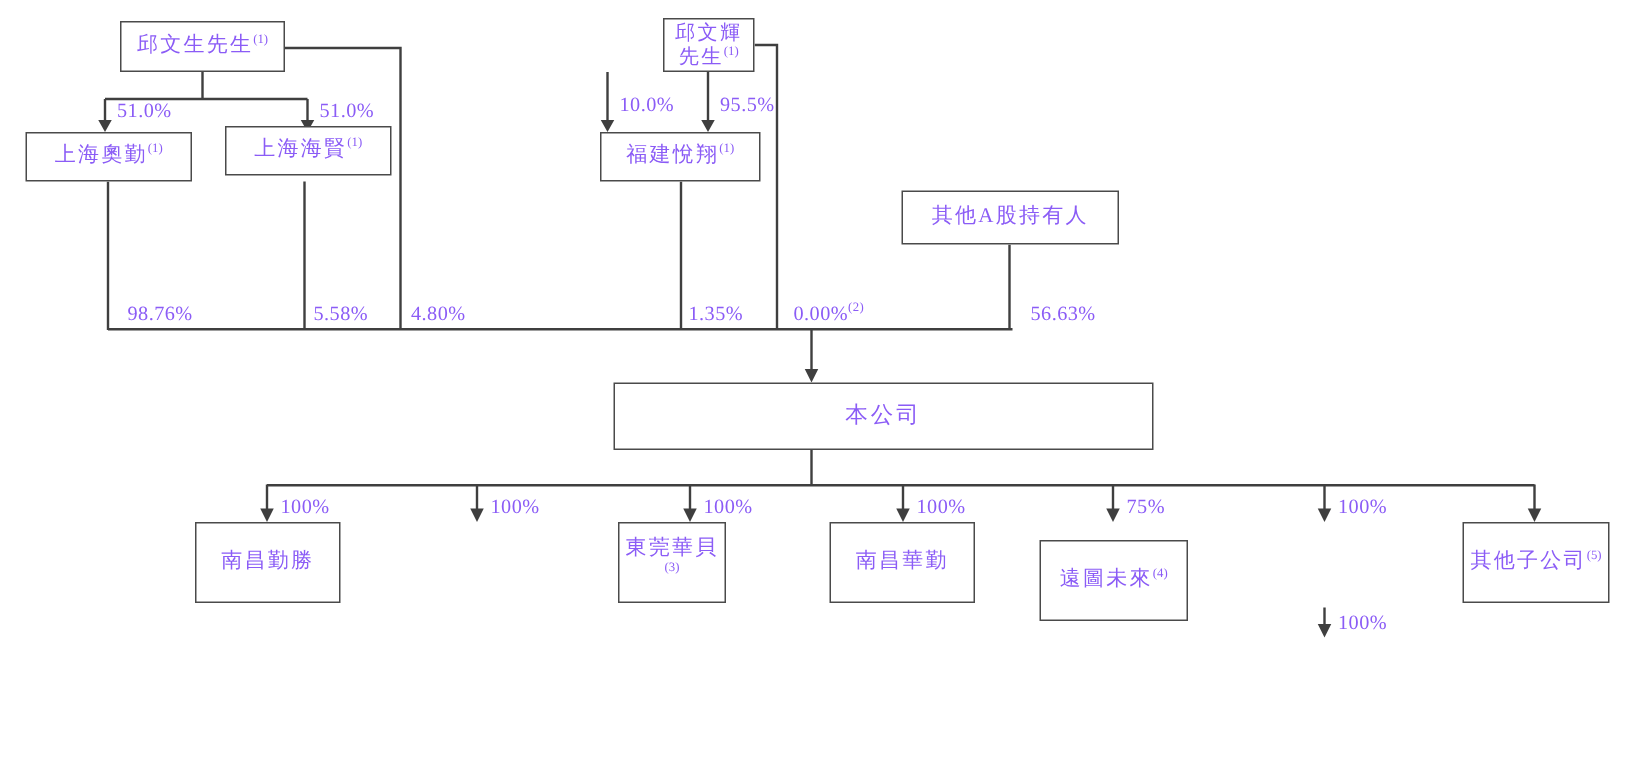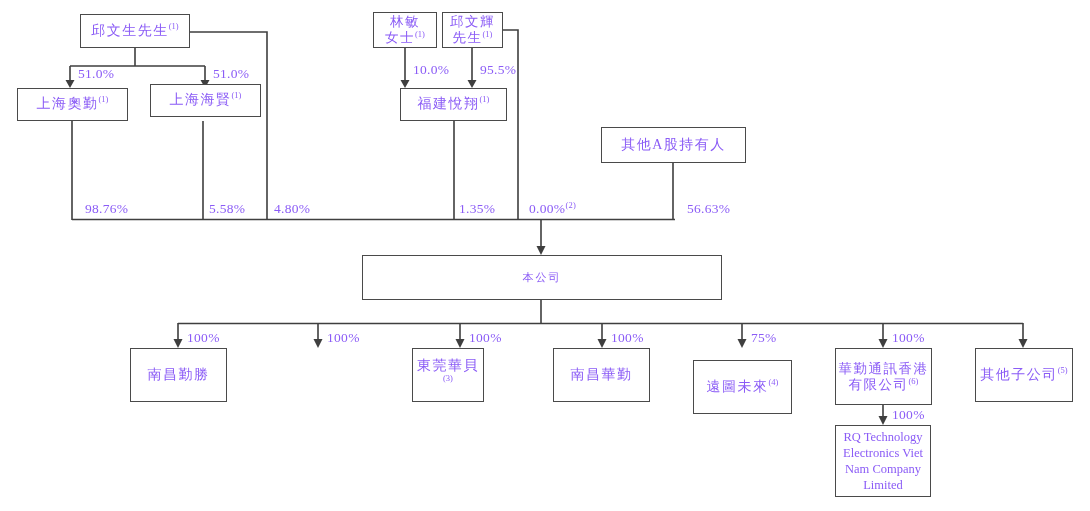--- a/index.html
+++ b/index.html
@@ -21,21 +21,21 @@
     background:#ffffff;
     display:flex;align-items:center;justify-content:center;
     text-align:center;
     font-size:14px;
     letter-spacing:1.5px;
     line-height:1.18;
   }
   .box .lbl{display:inline-block;}
   .box sup{font-size:8.5px;letter-spacing:0;vertical-align:super;line-height:0;}
   .box.small{font-size:13.5px;}
-  .box.company-box{font-size:11px;letter-spacing:2px;}
+  .box.company-box{font-size:15px;letter-spacing:2px;margin-left:47px;}
   .box.en{font-size:12.5px;letter-spacing:0;line-height:1.3;}
   .pct{
     position:absolute;
     font-size:13.5px;
     letter-spacing:0.3px;
     white-space:nowrap;
   }
   .pct sup{font-size:8.5px;vertical-align:super;line-height:0;}
 </style>
 </head>
@@ -71,23 +71,20 @@
     <polygon points="737.5,339 746.5,339 742,348"></polygon>
     <polygon points="878.5,339 887.5,339 883,348"></polygon>
     <polygon points="1018.5,339 1027.5,339 1023,348"></polygon>
     <polygon points="878.5,416 887.5,416 883,425"></polygon>
   </svg>
 
   <div class="box" style="left:80px;top:14px;width:110px;height:34px">
     <span class="lbl"><span>邱文生先生</span><sup>(1)</sup></span>
   </div>
 
-  <div class="box small" style="left:373px;top:12px;width:64px;height:36px">
-    <span class="lbl"><span>林敏</span><br><span>女士</span><sup>(1)</sup></span>
-  </div>
 
   <div class="box small" style="left:442px;top:12px;width:61px;height:36px">
     <span class="lbl"><span>邱文輝</span><br><span>先生</span><sup>(1)</sup></span>
   </div>
 
   <div class="box" style="left:17px;top:88px;width:111px;height:33px">
     <span class="lbl"><span>上海奧勤</span><sup>(1)</sup></span>
   </div>
 
   <div class="box" style="left:150px;top:84px;width:111px;height:33px">
@@ -116,31 +113,25 @@
   </div>
 
   <div class="box" style="left:553px;top:348px;width:97px;height:54px">
     <span class="lbl"><span>南昌華勤</span></span>
   </div>
 
   <div class="box" style="left:693px;top:360px;width:99px;height:54px">
     <span class="lbl"><span>遠圖未來</span><sup>(4)</sup></span>
   </div>
 
-  <div class="box small" style="left:835px;top:348px;width:97px;height:57px">
-    <span class="lbl"><span>華勤通訊香港</span><br><span>有限公司</span><sup>(6)</sup></span>
-  </div>
 
   <div class="box" style="left:975px;top:348px;width:98px;height:54px">
     <span class="lbl"><span>其他子公司</span><sup>(5)</sup></span>
   </div>
 
-  <div class="box en" style="left:835px;top:425px;width:96px;height:72px">
-    <span class="lbl"><span>RQ Technology</span><br><span>Electronics Viet</span><br><span>Nam Company</span><br><span>Limited</span></span>
-  </div>
 
   <div class="pct" style="left:78px;top:66px">51.0%</div>
   <div class="pct" style="left:213px;top:66px">51.0%</div>
   <div class="pct" style="left:413px;top:62px">10.0%</div>
   <div class="pct" style="left:480px;top:62px">95.5%</div>
 
   <div class="pct" style="left:85px;top:201px">98.76%</div>
   <div class="pct" style="left:209px;top:201px">5.58%</div>
   <div class="pct" style="left:274px;top:201px">4.80%</div>
   <div class="pct" style="left:459px;top:201px">1.35%</div>

